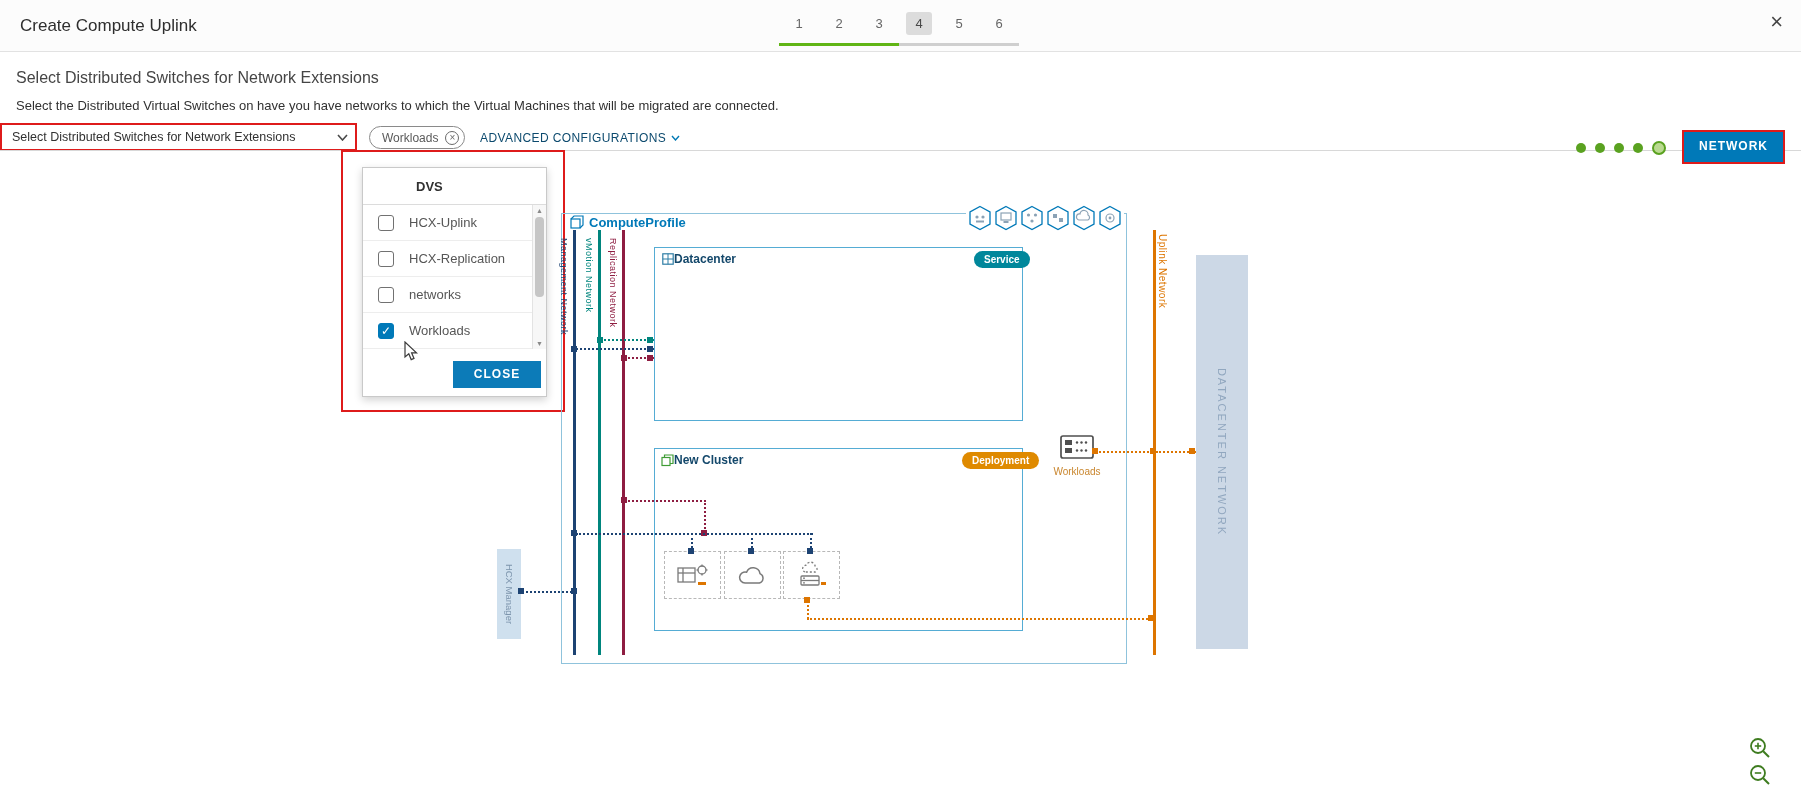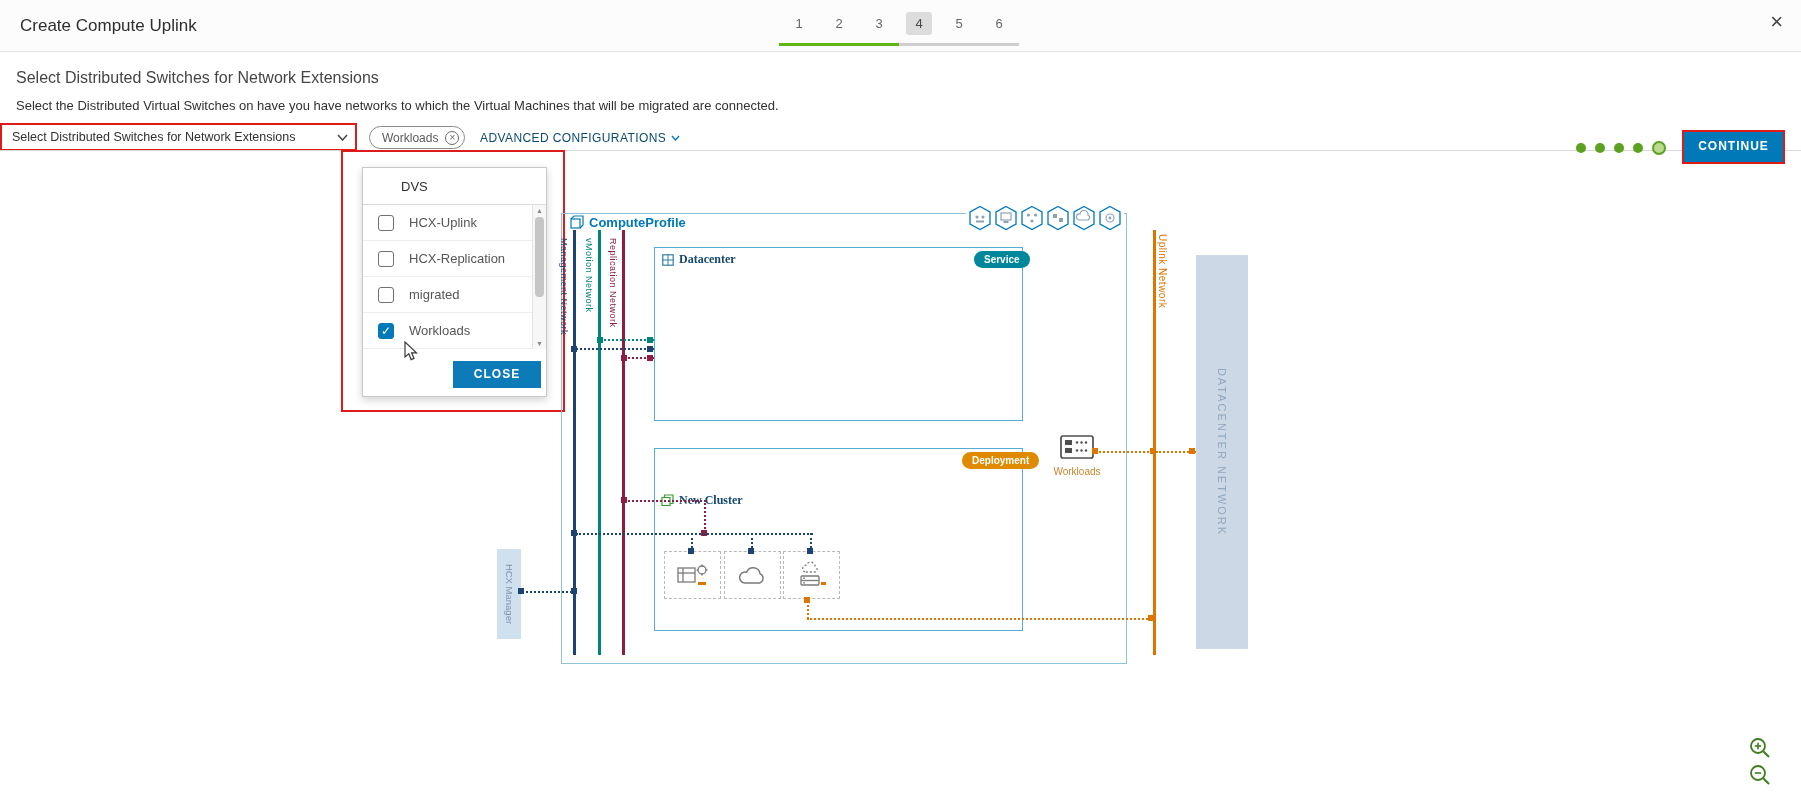--- a/index.html
+++ b/index.html
@@ -66,21 +66,21 @@
 
   
   .panel-highlight {
     position:absolute; left:341px; top:150px; width:224px; height:262px;
     border:2px solid #de1b1b; background:#fff;
   }
   .dropdown-panel {
     position:absolute; left:362px; top:167px; width:185px; height:230px;
     background:#fff; border:1px solid #c9c9c9; box-shadow:0 3px 8px rgba(0,0,0,.18);
   }
-  .dd-header { height:37px; line-height:37px; padding-left:38px; font-size:13px; font-weight:normal; color:#313131; border-bottom:1px solid #dcdcdc; }
+  .dd-header { height:37px; line-height:37px; padding-left:53px; font-size:13px; font-weight:bold; color:#313131; border-bottom:1px solid #dcdcdc; }
   .dd-row { height:36px; display:flex; align-items:center; padding-left:15px; border-bottom:1px solid #ededed; cursor:pointer; }
   .dd-check {
     width:16px; height:16px; border:1px solid #717171; border-radius:3px; background:#fff;
     margin-right:15px; font-size:12px; color:#fff; text-align:center; line-height:14px; cursor:pointer;
   }
   .dd-check.checked { background:#0079b8; border-color:#0079b8; }
   .dd-label { font-size:13px; color:#565656; }
   .dd-scroll { position:absolute; right:0; top:37px; width:14px; height:144px; background:#f7f7f7; border-left:1px solid #e3e3e3; }
   .dd-arrow { position:absolute; left:0; right:0; text-align:center; font-size:7px; color:#8a8a8a; cursor:pointer; }
   .dd-arrow.up { top:2px; } .dd-arrow.down { bottom:2px; }
@@ -118,23 +118,23 @@
   }
   .hcx-bar { position:absolute; left:497px; top:549px; width:24px; height:90px; background:#cfe0ee; }
   .hcx-text {
     position:absolute; left:50%; top:50%; transform:translate(-50%,-50%);
     writing-mode:vertical-rl; font-size:9.5px; color:#7d95ad; white-space:nowrap;
   }
 
   .dc-box, .cluster-box { position:absolute; left:654px; width:369px; border:1px solid #55acd4; background:transparent; }
   .dc-box { top:247px; height:174px; }
   .cluster-box { top:448px; height:183px; }
-  .box-label { position:absolute; display:flex; align-items:center; gap:5px; font-size:12px; font-weight:bold; color:#14486b;font-family:Liberation Serif, serif; }
+  .box-label { position:absolute; display:flex; align-items:center; font-size:12px; font-weight:bold; color:#14486b; }
   .dc-label { left:662px; top:252px; }
-  .cluster-label { left:661px; top:453px;margin-top:40px; }
+  .cluster-label { left:661px; top:453px; }
   .badge { position:absolute; border-radius:9px; color:#fff; font-size:10px; font-weight:bold; padding:3px 10px; }
   .badge-service { left:974px; top:251px; background:#00879b; }
   .badge-deployment { left:962px; top:452px; background:#df8a00; }
 
   .tile { position:absolute; top:551px; width:57px; height:48px; border:1px dashed #b8b8b8; background:#fff; display:flex; align-items:center; justify-content:center; }
   .tile1 { left:664px; } .tile2 { left:724px; } .tile3 { left:783px; }
 
   .workloads-node { position:absolute; left:1046px; top:434px; width:62px; text-align:center; }
   .workloads-text { font-size:10px; color:#c9862e; margin-top:2px; }
 
@@ -192,37 +192,37 @@
 </div>
 <div class="divider"></div>
 
 <div class="dots">
   <span class="dot"></span>
   <span class="dot"></span>
   <span class="dot"></span>
   <span class="dot"></span>
   <span class="dot current"></span>
 </div>
-<div class="continue-btn">CONTINUE</div>
+<div class="continue-btn">NETWORK</div>
 
 <div class="panel-highlight"></div>
 <div class="dropdown-panel">
   <div class="dd-header">DVS</div>
   <div class="dd-list">
     <div class="dd-row">
       <span class="dd-check"></span>
       <span class="dd-label">HCX-Uplink</span>
     </div>
     <div class="dd-row">
       <span class="dd-check"></span>
       <span class="dd-label">HCX-Replication</span>
     </div>
     <div class="dd-row">
       <span class="dd-check"></span>
-      <span class="dd-label">migrated</span>
+      <span class="dd-label">networks</span>
     </div>
     <div class="dd-row">
       <span class="dd-check checked"><span class="check-glyph">✓</span></span>
       <span class="dd-label">Workloads</span>
     </div>
   </div>
   <div class="dd-scroll">
     <div class="dd-arrow up">▲</div>
     <div class="dd-thumb"></div>
     <div class="dd-arrow down">▼</div>

